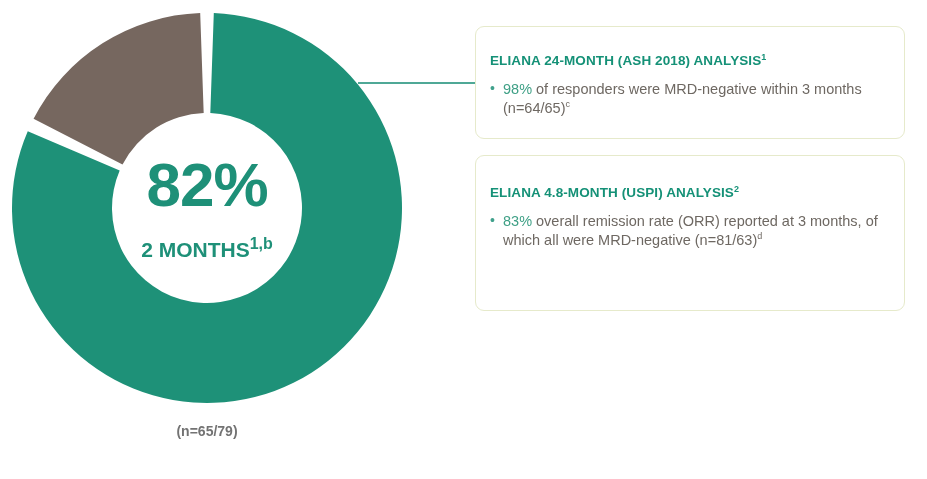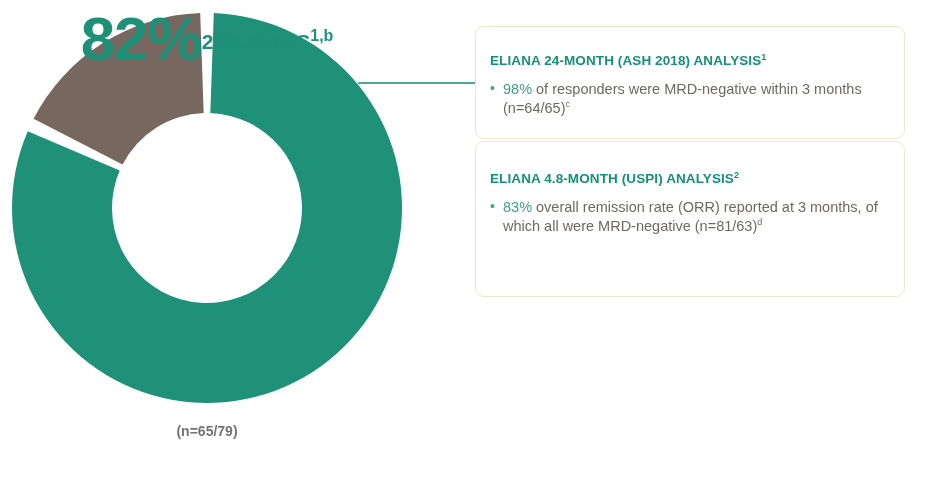--- a/index.html
+++ b/index.html
@@ -26,21 +26,22 @@
   }
   #donut-svg { display: block; width: 398px; height: 398px; }
 
   #donut-center-label {
     position: absolute;
     left: 8px;
     top: 9px;
     width: 398px;
     height: 398px;
     display: flex;
-    flex-direction: row;
+    flex-direction: column;
+    align-items: center;
     justify-content: center;
     pointer-events: none;
   }
   .donut-pct {
     font-size: 62px;
     font-weight: bold;
     color: #1E9078;
     line-height: 0.96;
     letter-spacing: -1px;
     margin-bottom: 2px;
@@ -86,21 +87,21 @@
     position: absolute;
     left: 475px;
     width: 430px;
     background: #ffffff;
     border: 1.5px solid #E6EACB;
     border-radius: 9px;
     box-sizing: border-box;
     padding: 0 14px;
   }
   #callout-box-1 { top: 26px; height: 113px; }
-  #callout-box-2 { top: 141px; height: 156px; }
+  #callout-box-2 { top: 155px; height: 156px; }
 
   .callout-heading {
     font-size: 13.5px;
     font-weight: bold;
     color: #159177;
     letter-spacing: 0.1px;
     line-height: 1.2;
   }
   #callout-box-1 .callout-heading { margin-top: 26px; }
   #callout-box-2 .callout-heading { margin-top: 29px; }

